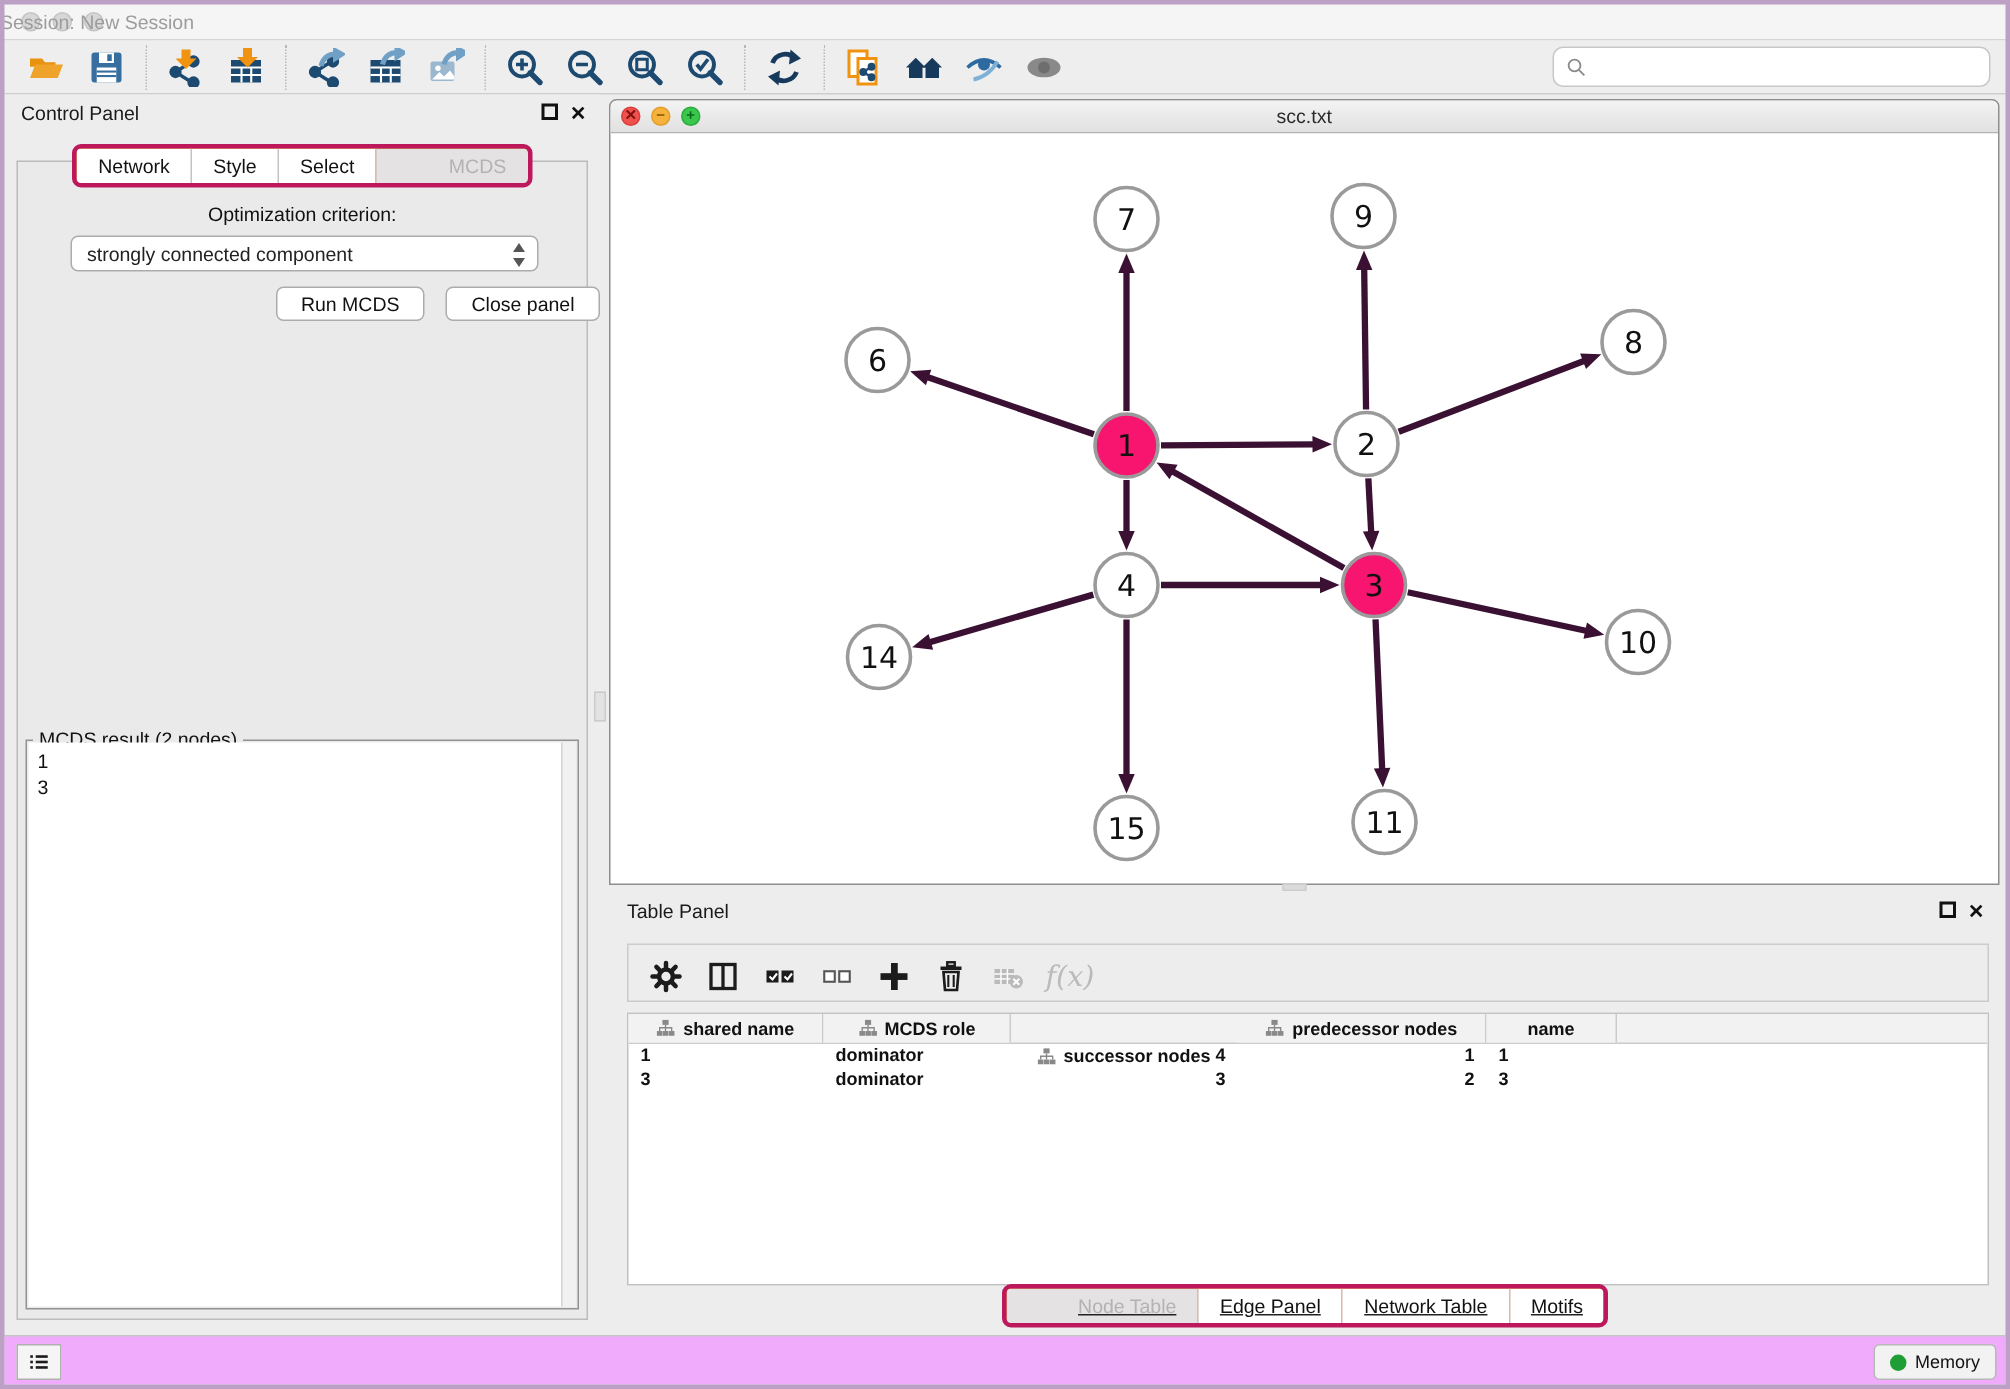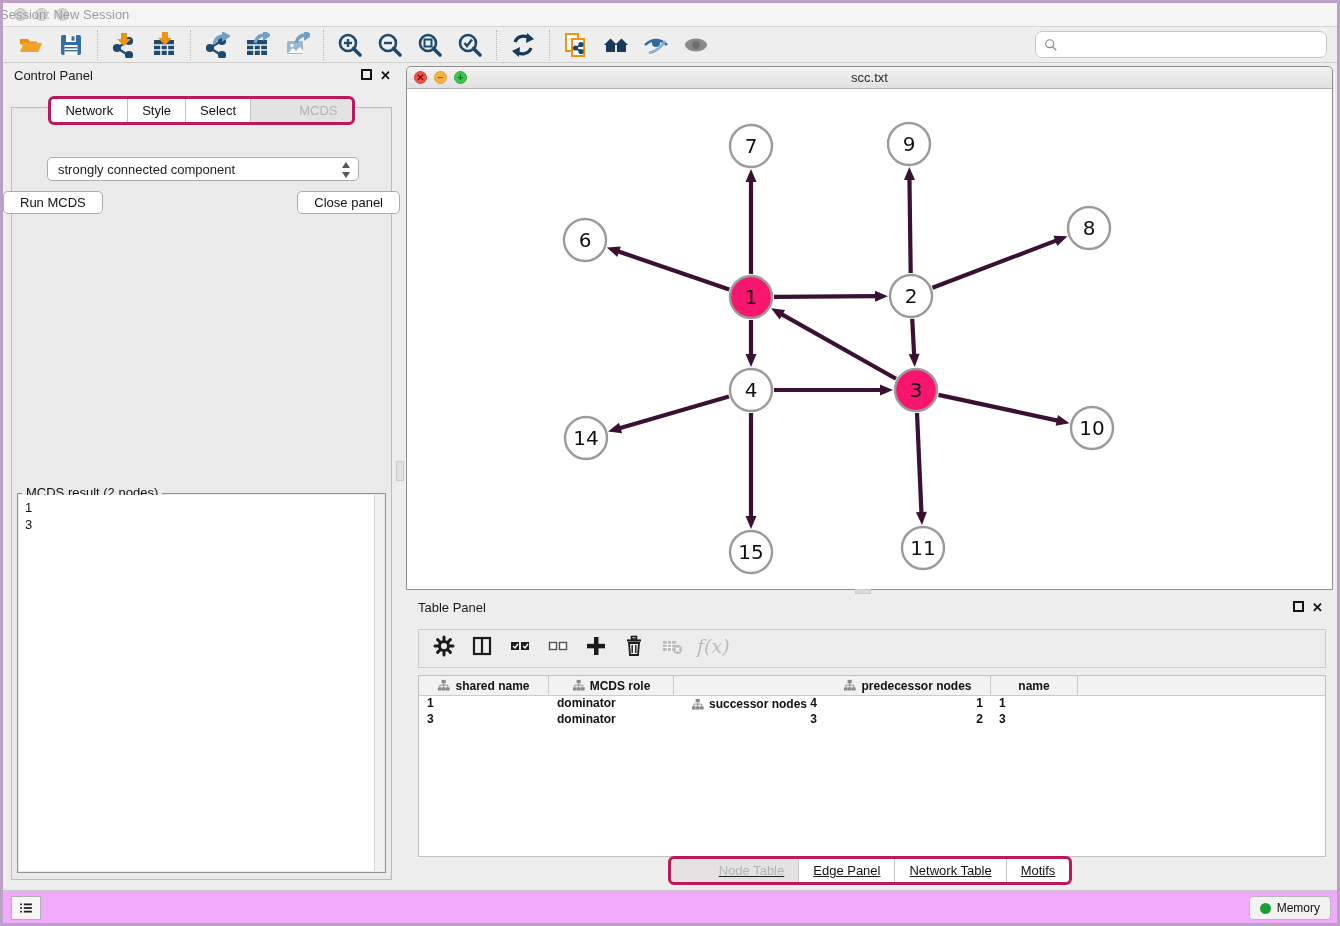--- a/index.html
+++ b/index.html
@@ -34,21 +34,21 @@
   .wictl.float { border:2px solid #111; width:11px; height:11px; }
   .cp-tabs { position:absolute; top:33px; left:0; right:0; display:flex; justify-content:center; z-index:2; }
   .seg-group { display:flex; border:3px solid #be185d; border-radius:6px; overflow:hidden; background:#c2410c; }
   .seg { padding:4px 14px; font-size:13px; background:#fff; color:#111; border-right:1px solid #c4c3c4; }
   .seg:last-child { border-right:none; }
   .seg.sel { background:#e4e2e3; color:#b4b3b4;padding-left:48px; }
   .cp-box { position:absolute; top:44px; left:8px; right:8px; bottom:10px; border:1px solid #bcbbbc; background:#ebeaeb; }
   .opt-label { position:absolute; top:72px; left:0; right:0; text-align:center; font-size:13px; color:#111; }
   .combo { position:absolute; top:94px; left:44px; width:312px; height:24px; background:#fff; border:1px solid #adacad; border-radius:5px; display:flex; align-items:center; padding:0 24px 0 10px; font-size:13px; }
   .combo .stepper { position:absolute; right:7px; top:4px; width:10px; height:16px; }
-  .cp-buttons { position:absolute; top:128px; left:0; right:0; display:flex; justify-content:space-between; gap:14px; }
+  .cp-buttons { position:absolute; top:128px; left:0; right:0; display:flex; justify-content:flex-end; gap:14px; }
   .pbtn { background:#fff; border:1px solid #adacad; border-radius:5px; height:23px; padding:0 16px; font-size:13px; font-family:"Liberation Sans",sans-serif; color:#111; }
   .fieldset { position:absolute; left:14px; right:14px; top:430px; bottom:17px; border:1px solid #939293; }
   .fieldset .legend { position:absolute; top:-9px; left:4px; background:#ebeaeb; padding:0 4px; font-size:13px; color:#111; }
   .result-list { position:absolute; inset:1px 11px 1px 1px; background:#fff; padding:4px 6px; font-size:13px; line-height:17px; color:#111; }
   .result-scroll { position:absolute; top:1px; bottom:1px; right:1px; width:10px; background:#f2f1f2; border-left:1px solid #d4d3d4; }
 
   
   .vsplit-handle { position:absolute; left:396px; top:461px; width:8px; height:20px; background:#e3e2e3; border:1px solid #cccbcc; z-index:3; }
   .hsplit-handle { position:absolute; left:855px; top:589px; width:16px; height:5px; background:#dcdbdc; border:1px solid #ccc; z-index:3; }
 
@@ -59,21 +59,21 @@
   .tl { width:13px; height:13px; border-radius:50%; display:flex; align-items:center; justify-content:center; font-size:10px; font-weight:bold; line-height:1; }
   .tl.red { background:#f0514d; border:1px solid #d8403d; color:#7e100e; }
   .tl.yellow { background:#f6b23b; border:1px solid #e0a02c; color:#8a5d06; }
   .tl.green { background:#39c74c; border:1px solid #2cab3e; color:#0b6b19; }
   .net-title { position:absolute; top:3px; left:0; right:0; text-align:center; font-size:13px; color:#2a2a2a; }
   .net-canvas { position:absolute; top:22px; left:0; width:925px; height:501px; }
 
   
   .table-panel { position:absolute; left:406px; top:598px; width:928px; height:290px; background:#eeedee; }
   .tp-header { position:absolute; top:2px; left:12px; right:10px; height:20px; }
-  .tp-toolbar { position:absolute; top:31px; left:12px; right:8px; height:39px; border:1px solid #cccbcc; background:#ededed; display:flex; align-items:flex-start; padding-left:8px; gap:4px; }
+  .tp-toolbar { position:absolute; top:31px; left:12px; right:8px; height:39px; border:1px solid #cccbcc; background:#ededed; display:flex; align-items:flex-end; padding-left:8px; gap:4px; }
   .tp-btn { width:34px; height:32px; display:flex; align-items:center; justify-content:center; background:transparent; border:none; padding:0; }
   .tp-btn svg { width:22px; height:22px; }
   .tp-btn.disabled { opacity:.85; }
   .fx-label { font-family:"DejaVu Serif", serif; font-style:italic; font-size:19px; color:#b3b2b3; margin-left:4px; }
   .tp-table { position:absolute; top:77px; left:12px; right:8px; bottom:31px; background:#fff; border:1px solid #c2c1c2; overflow:hidden;font-weight:bold; }
   .thead { display:flex; height:20px; background:#f3f2f3; border-bottom:1px solid #cccbcc; }
   .th { display:flex; align-items:center; justify-content:center; gap:5px; font-size:12px; color:#111; border-right:1px solid #cccbcc; background:#f3f2f3; position:relative; }
   .th svg { width:13px; height:13px; flex:none; }
   .trow { display:flex; height:16px; font-size:12px; color:#111; }
   .td { padding:0 8px; overflow:hidden; white-space:nowrap; }
@@ -397,20 +397,21 @@
   </div>
   <div class="cp-box"></div>
   <div class="cp-tabs" id="cp-tabs">
       <div class="seg-group">
         <div class="seg">Network</div>
         <div class="seg">Style</div>
         <div class="seg">Select</div>
         <div class="seg sel">MCDS</div>
       </div>
     </div>
+  <div class="opt-label">Optimization criterion:</div>
   <div class="combo">
     <span>strongly connected component</span>
     <svg class="stepper" viewBox="0 0 10 16">
       <polygon points="5,0 9,6 1,6" fill="#555"></polygon>
         <polygon points="5,16 9,10 1,10" fill="#555"></polygon>
     </svg>
   </div>
   <div class="cp-buttons">
     <button class="pbtn">Run MCDS</button>
     <button class="pbtn">Close panel</button>

